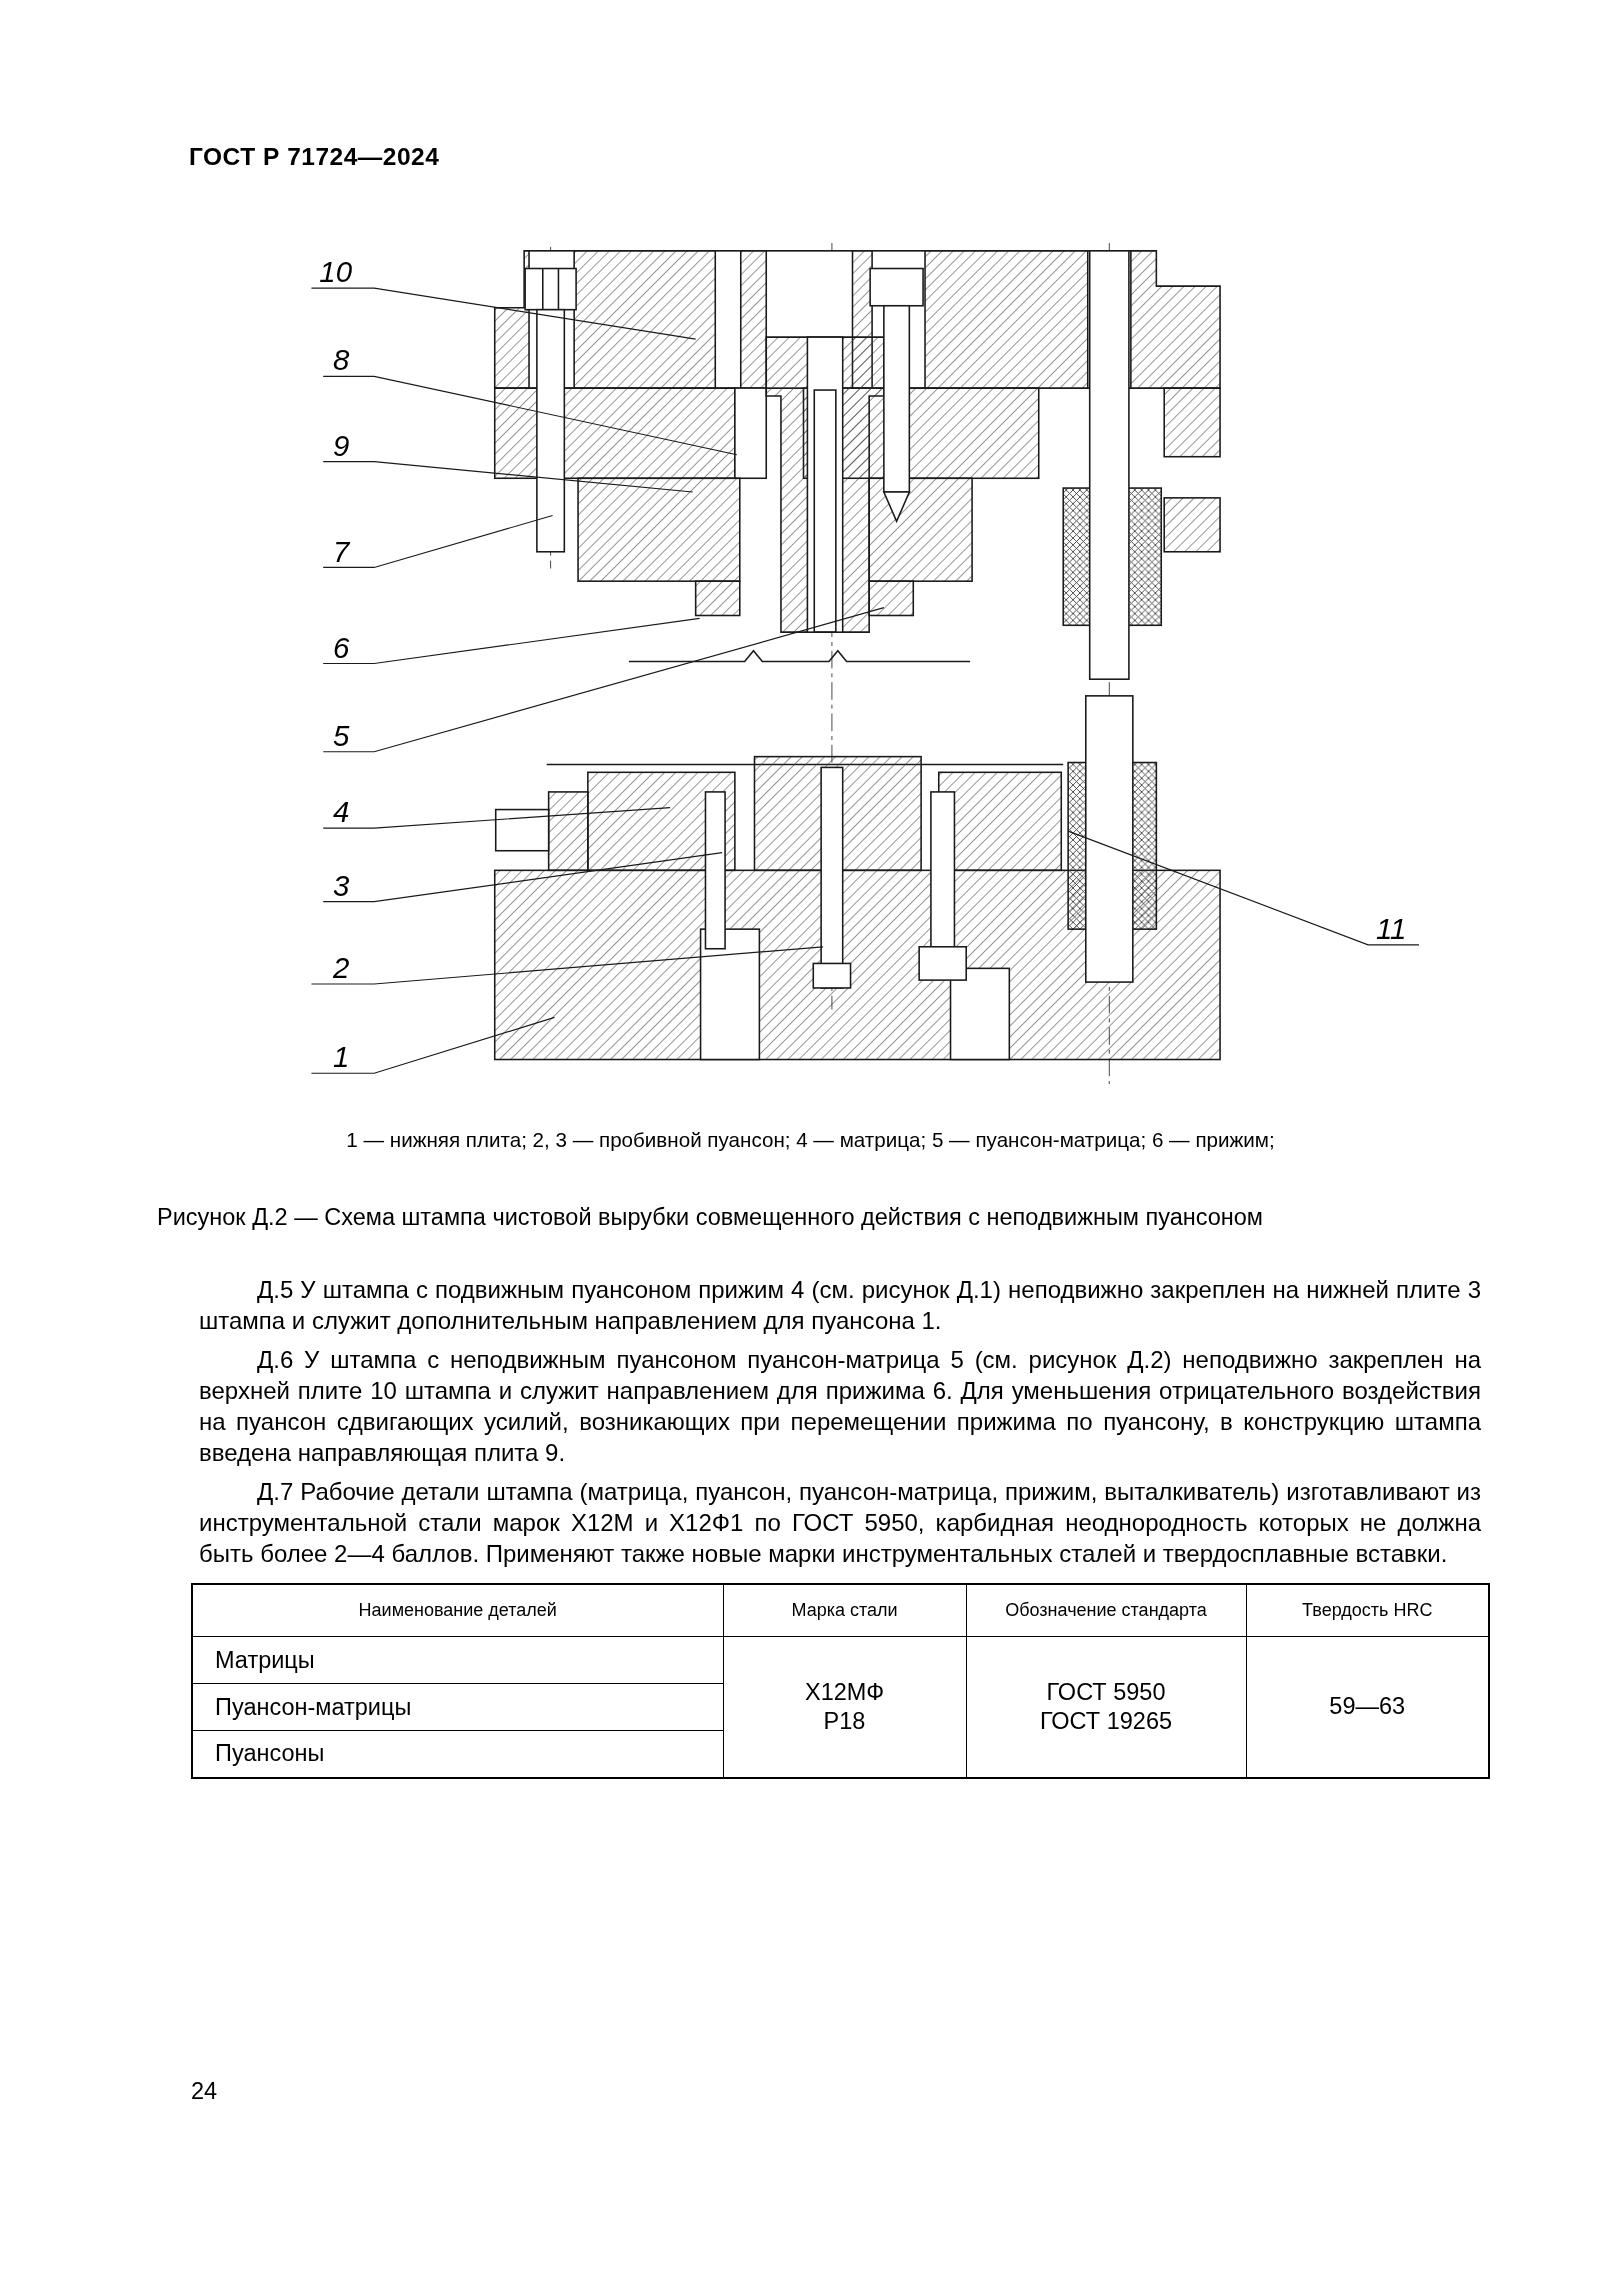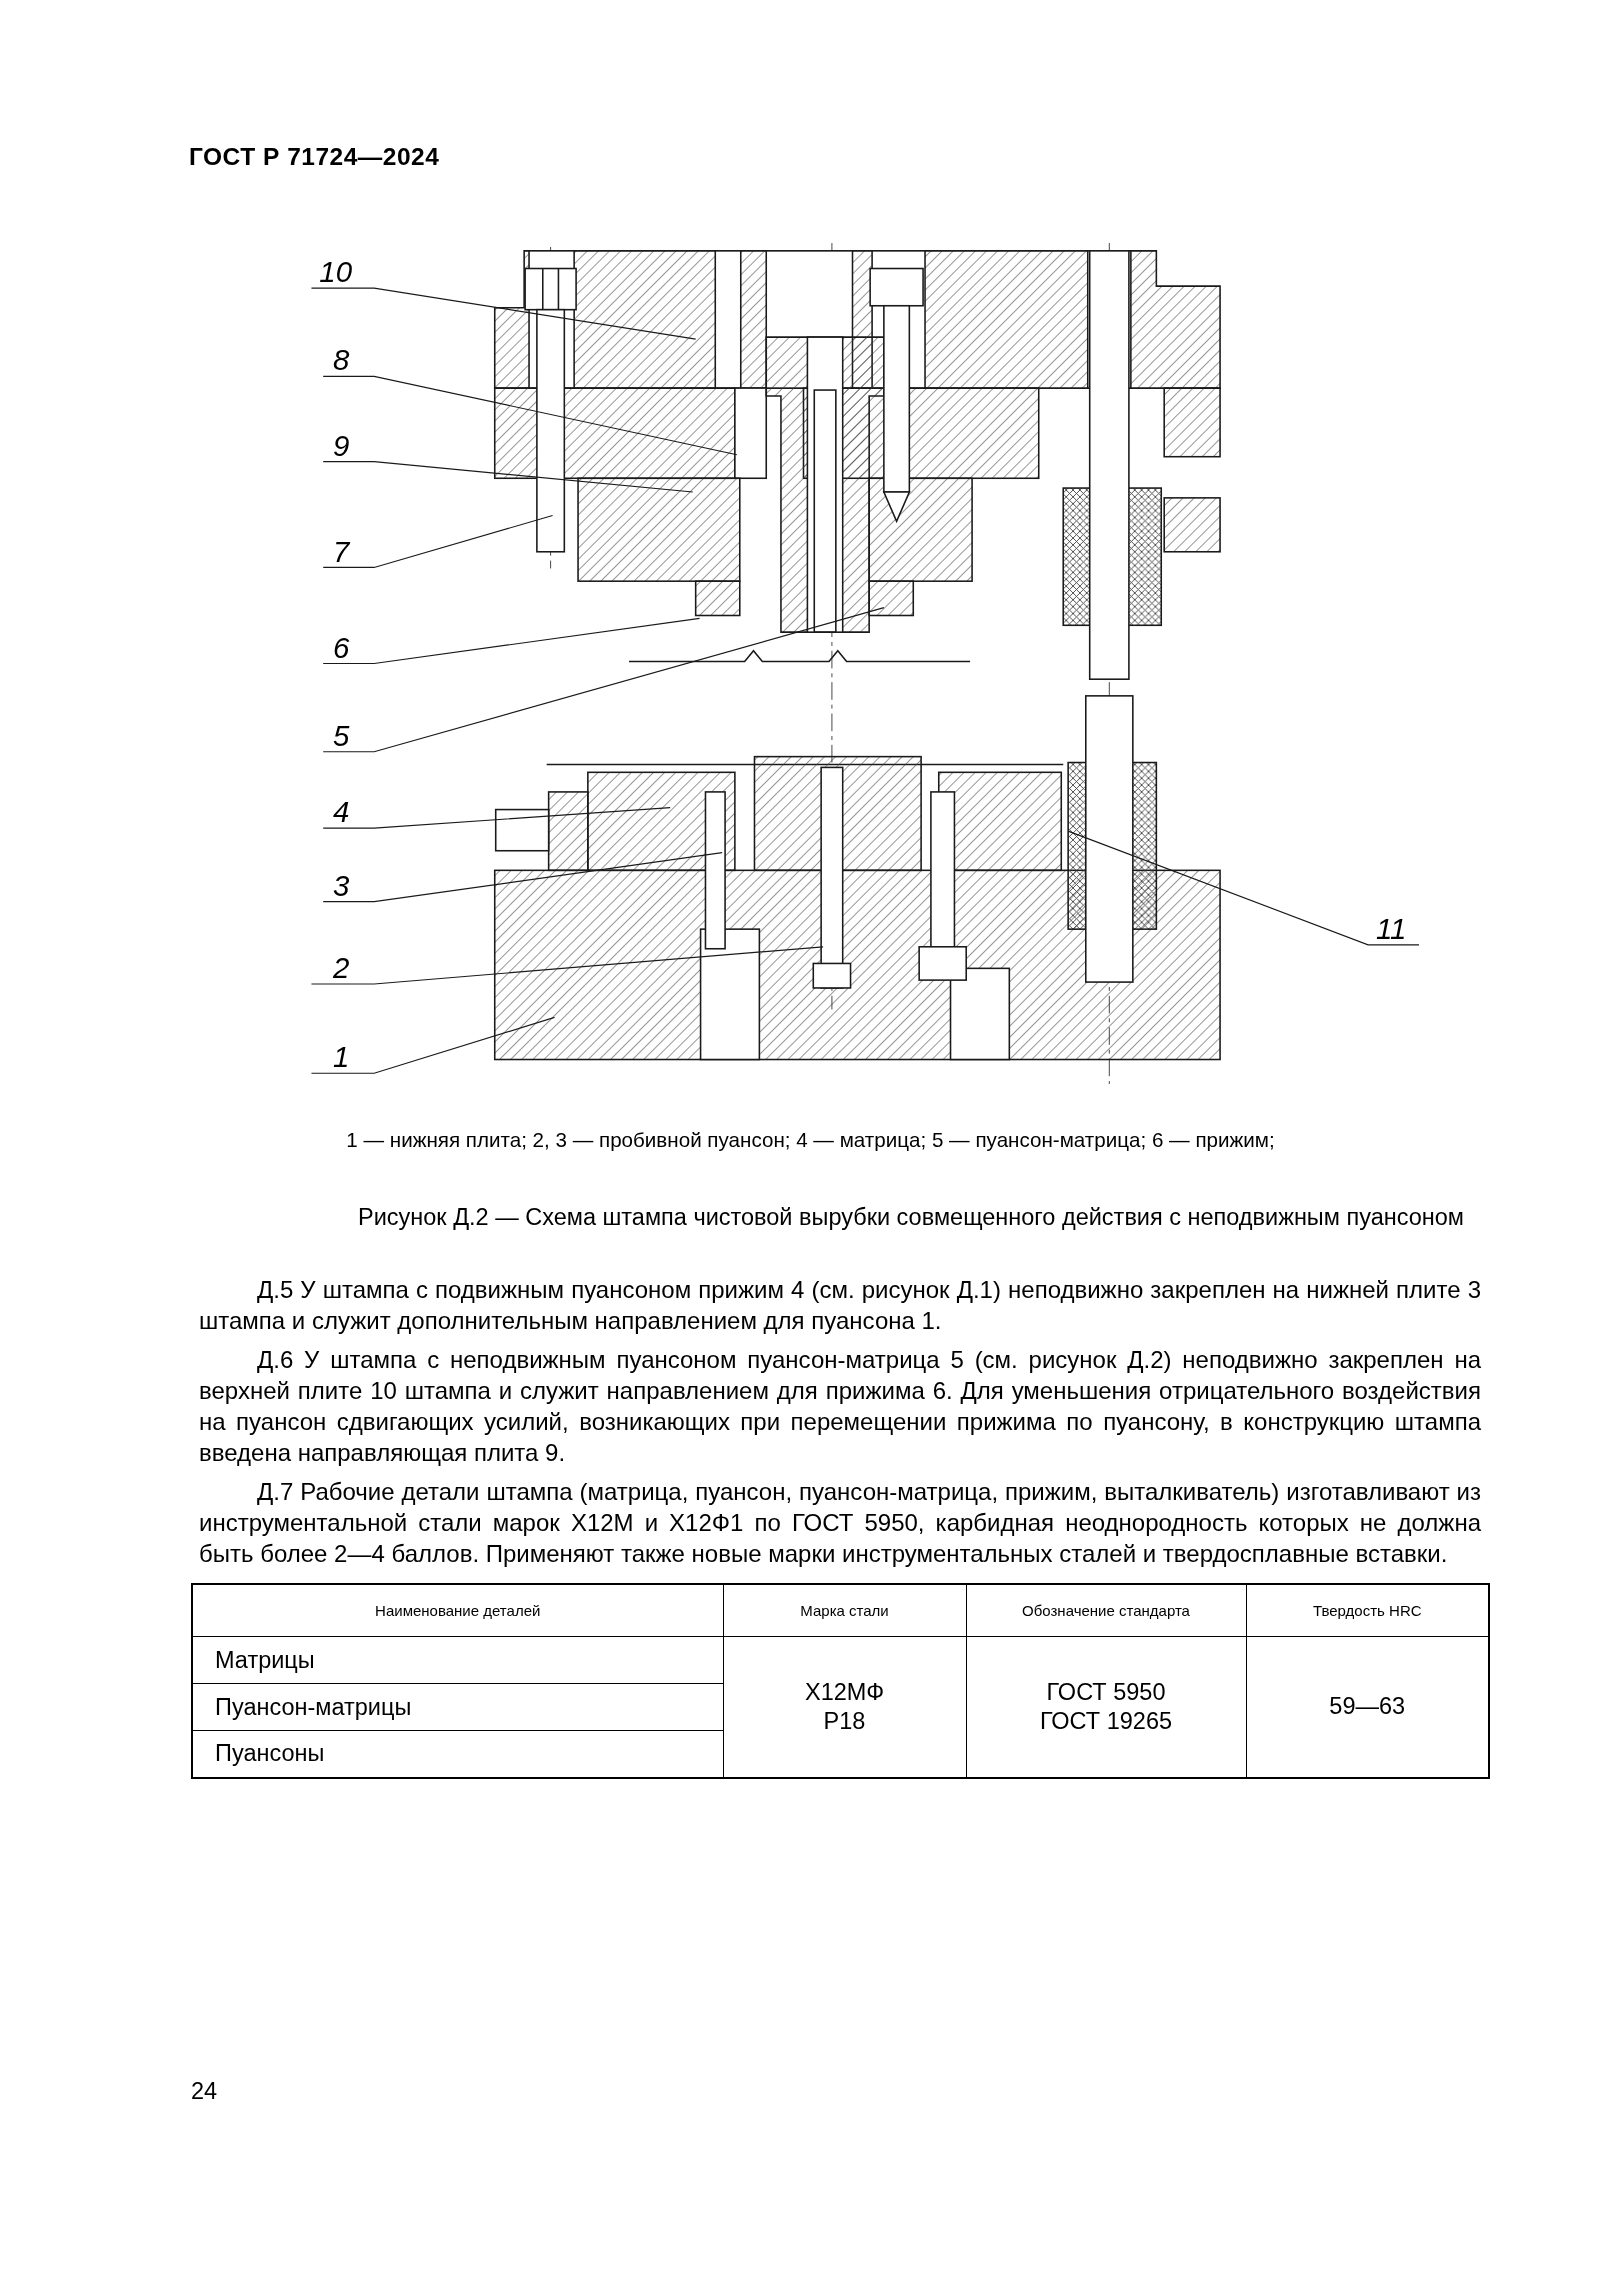--- a/index.html
+++ b/index.html
@@ -13,35 +13,35 @@
     position:absolute; left:189px; top:143px;
     font-size:24.5px; font-weight:bold; letter-spacing:0.5px;
   }
   .figure-svg { position:absolute; left:284px; top:243px; }
   .fig-caption {
     position:absolute; left:157px; right:157px; top:1125px;
     text-align:center; font-size:20.6px; line-height:30px;
   }
   .fig-title {
     position:absolute; left:157px; right:157px; top:1204px;
-    text-align:right; font-size:23.5px;
+    text-align:left; font-size:23.5px;
   }
   .body-text {
     position:absolute; left:191px; top:1266px; width:1298px;
     font-size:24px; line-height:31px; text-align:justify;
   }
   .body-text p { text-indent:58px; margin:8px; }
   .table-title { margin-top:25.5px; text-align:justify; }
   table.d1 {
     margin-top:13.7px; border-collapse:collapse; width:1298px;
     border:2.5px solid #000; table-layout:fixed;
   }
   .d1 th, .d1 td { border:1.5px solid #000; }
   .d1 th {
-    font-weight:normal; font-size:15px; height:53px;
+    font-weight:normal; font-size:18px; height:53px;
     text-align:center; vertical-align:middle; padding:3.9px 7.8px;
   }
   .d1 td { font-size:23.5px; height:47px; vertical-align:middle; }
   .d1 td.name { text-align:left; padding-left:22px; }
   .d1 td.center { text-align:center; line-height:29px; }
   .page-number { position:absolute; left:191px; top:2078px; font-size:23.5px; }
   .callout-num { font-size:30px; font-style:italic; }
 </style>
 </head>
 <body>

